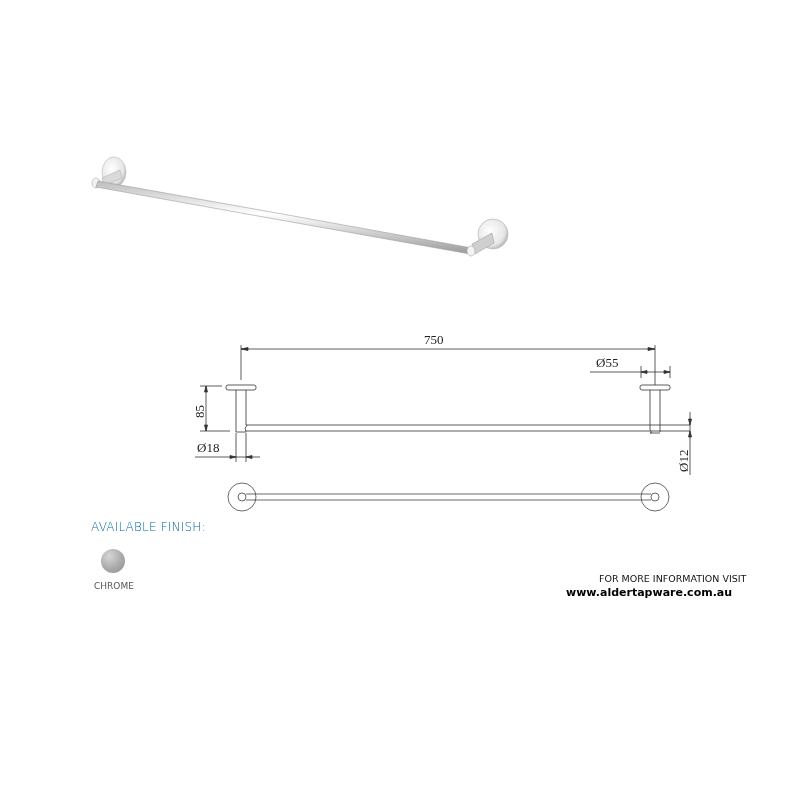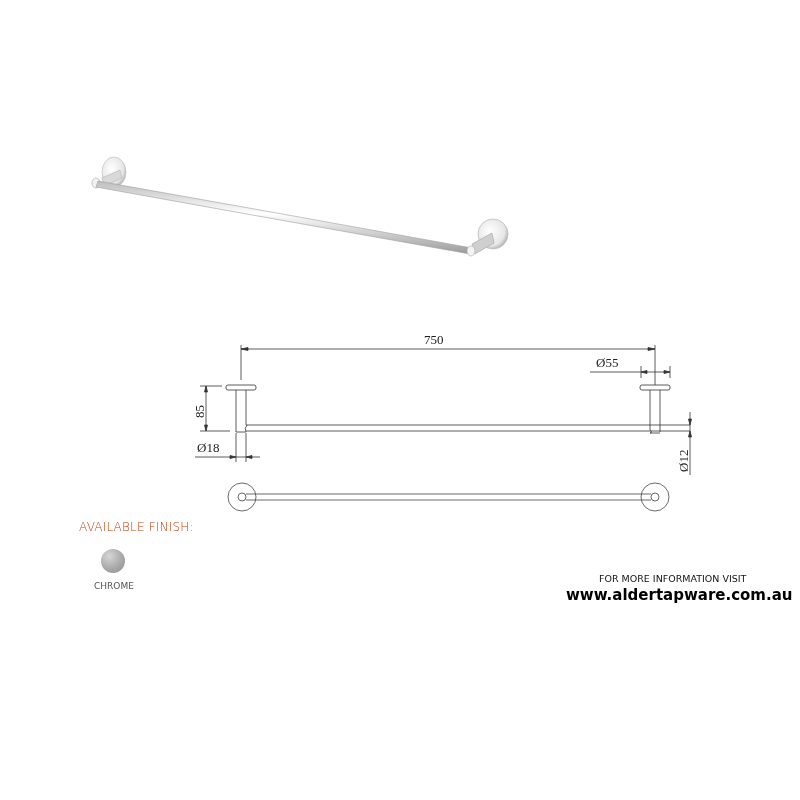--- a/index.html
+++ b/index.html
@@ -1,24 +1,24 @@
 <!DOCTYPE html>
 <html><head>
   <meta charset="utf-8">
   <style>
     html, body { margin: 0; padding: 0; background: #ffffff; }
     body { width: 800px; height: 800px; position: relative; overflow: hidden; font-family: "Liberation Sans", sans-serif; }
     .abs { position: absolute; }
     svg text { font-family: "Liberation Serif", serif; }
-    .finish-label { left: 79px; top: 520px; font-size: 12px; color: #c2410c; letter-spacing: 0.2px; font-family: "DejaVu Sans", sans-serif; font-weight: 300; }
+    .finish-label { left: 91px; top: 520px; font-size: 12px; color: #0369a1; letter-spacing: 0.2px; font-family: "DejaVu Sans", sans-serif; font-weight: 300; }
     .swatch { left: 101px; top: 549px; width: 24px; height: 24px; border-radius: 50%;
       background: radial-gradient(circle at 35% 30%, #d6d6d6 0%, #a9a9a9 55%, #8f8f8f 100%); }
     .finish-name { left: 94px; top: 581px; font-size: 9px; color: #555; font-family: "DejaVu Sans", sans-serif; text-align: center; }
     .info { left: 551px; top: 573px; font-size: 9.5px; color: #111; font-family: "DejaVu Sans", sans-serif; padding-left: 48px; }
-    .url { left: 566px; top: 586px; font-size: 15px; font-weight: bold; color: #000; font-family: "DejaVu Sans", sans-serif; }
+    .url { left: 566px; top: 586px; font-size: 11px; font-weight: bold; color: #000; font-family: "DejaVu Sans", sans-serif; }
   </style>
 </head>
 <body>
 
 <svg class="abs" style="left:80px;top:140px;" width="460" height="140" viewBox="0 0 460 140">
   <defs>
     <linearGradient id="chromeRail" x1="0" y1="0" x2="0" y2="1">
       <stop offset="0" stop-color="#bdbdbd"></stop>
       <stop offset="0.45" stop-color="#ffffff"></stop>
       <stop offset="1" stop-color="#9a9a9a"></stop>

